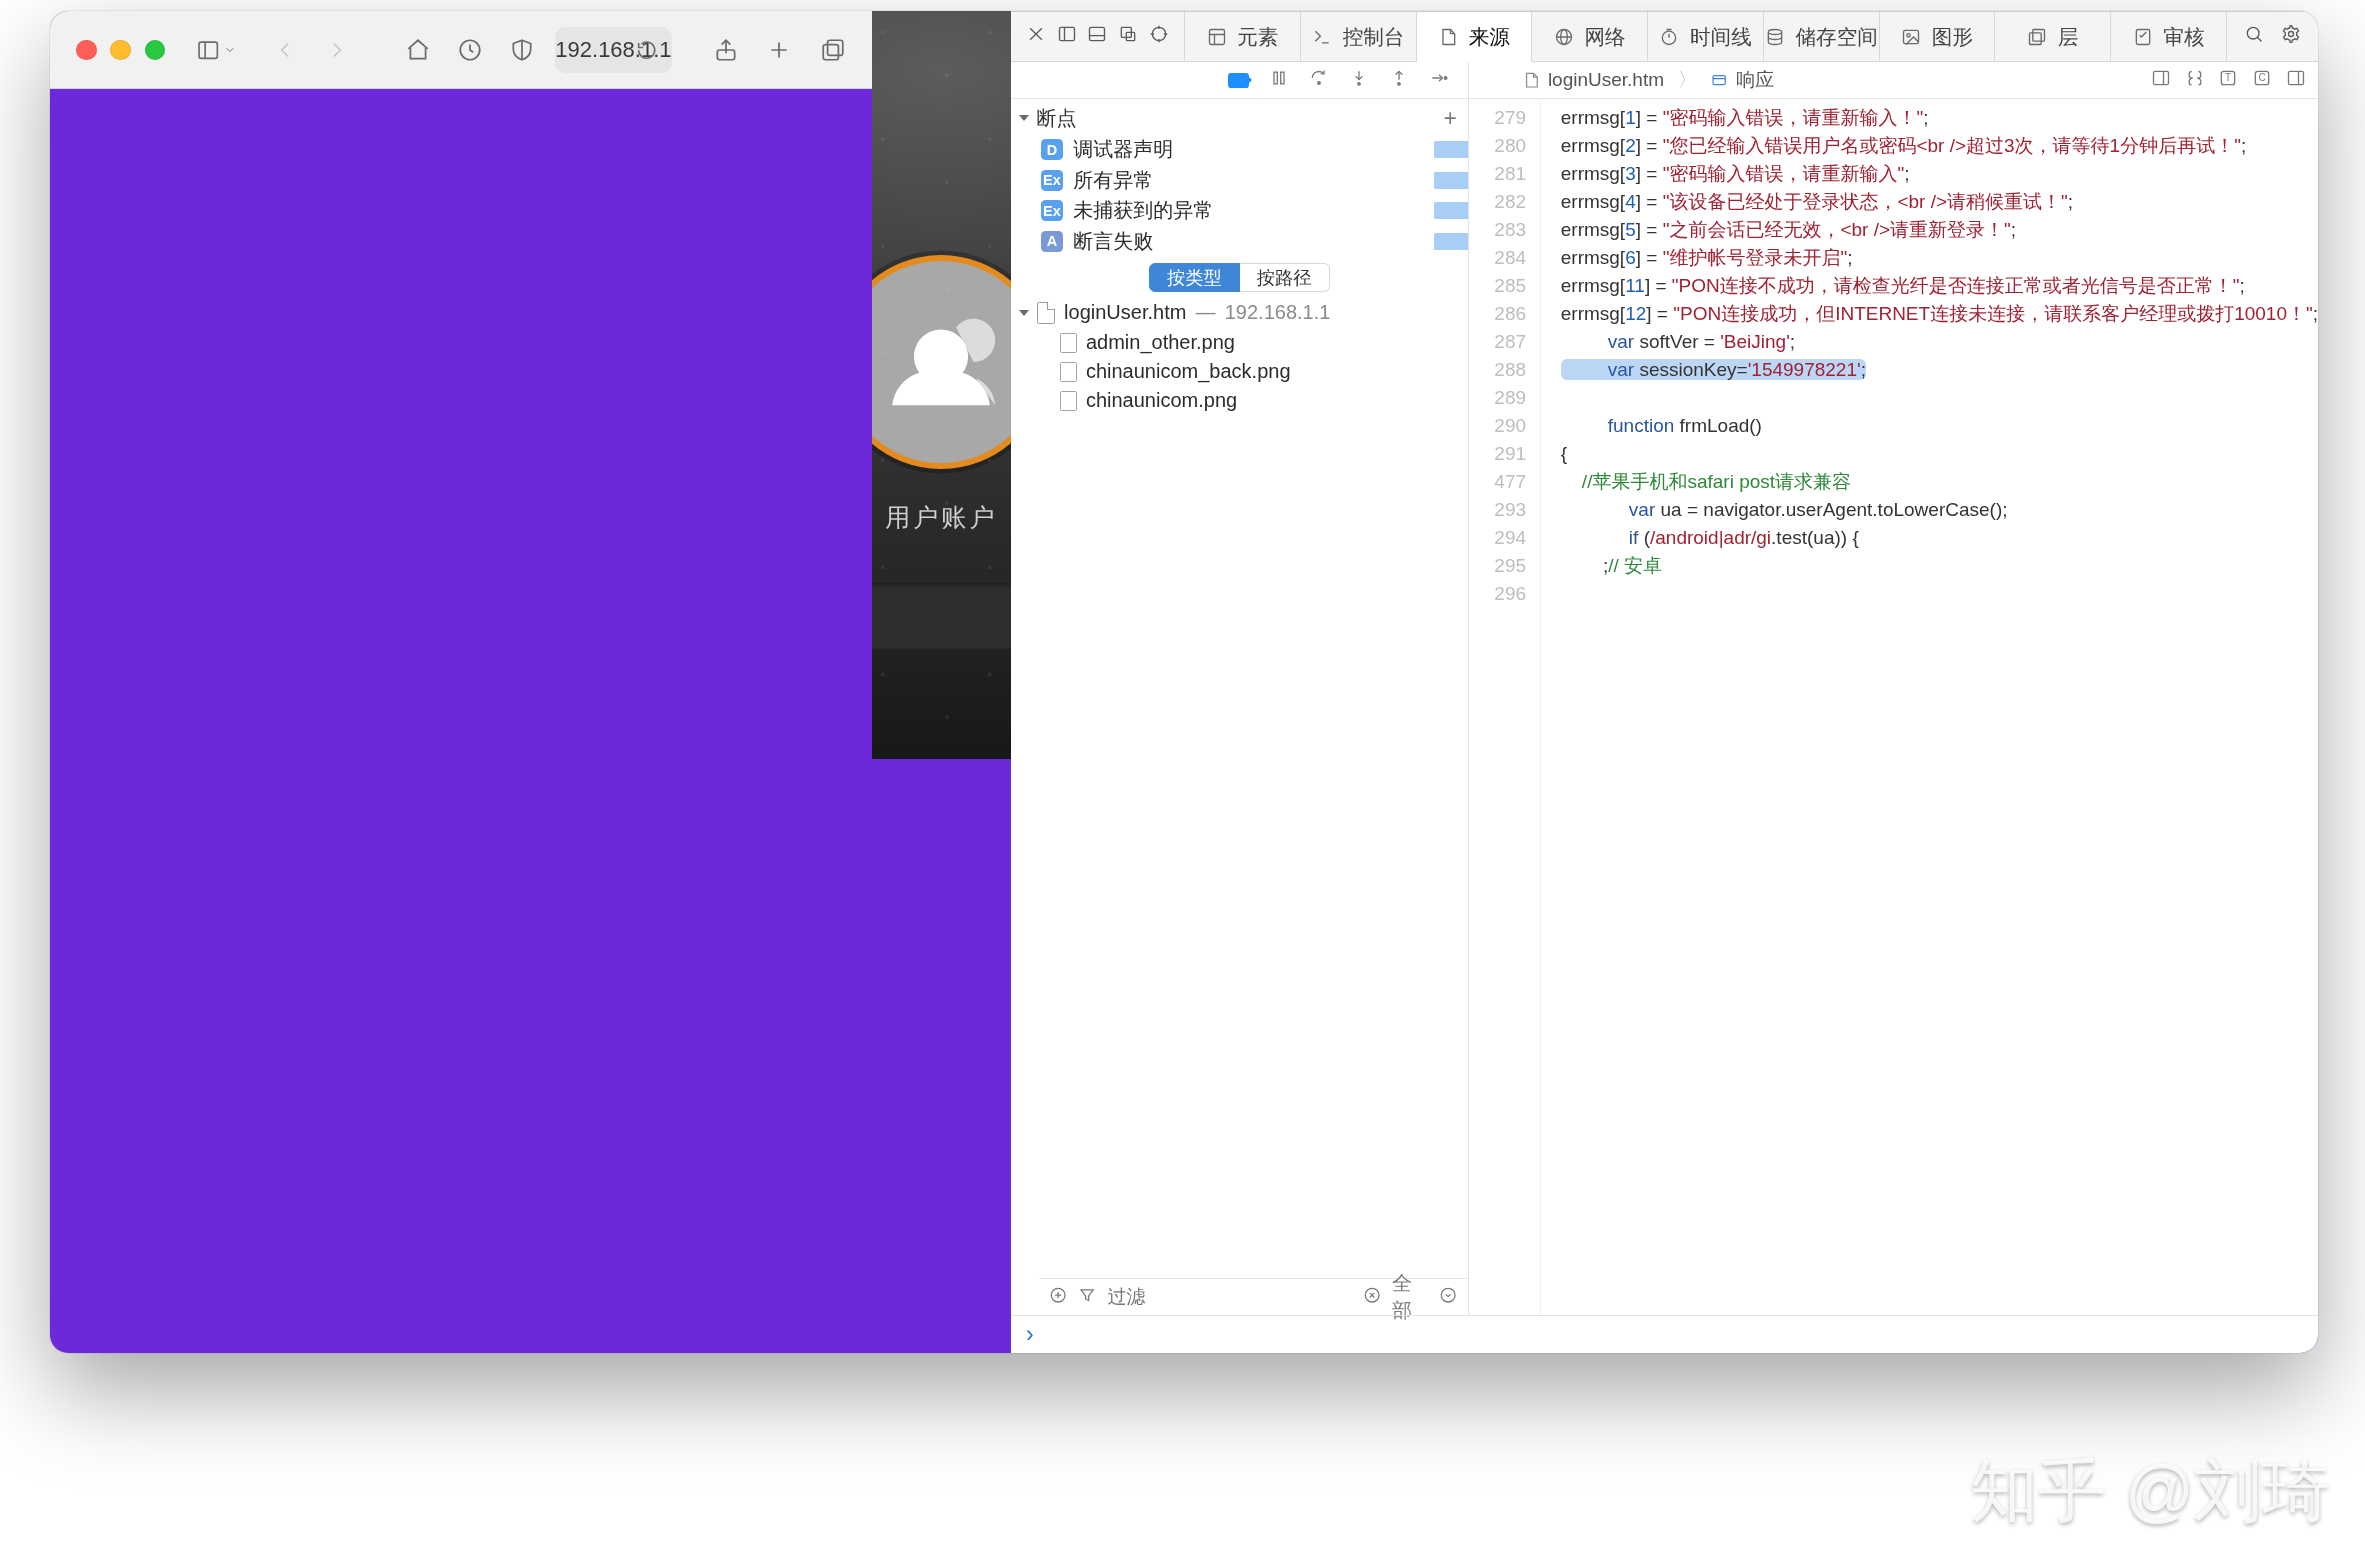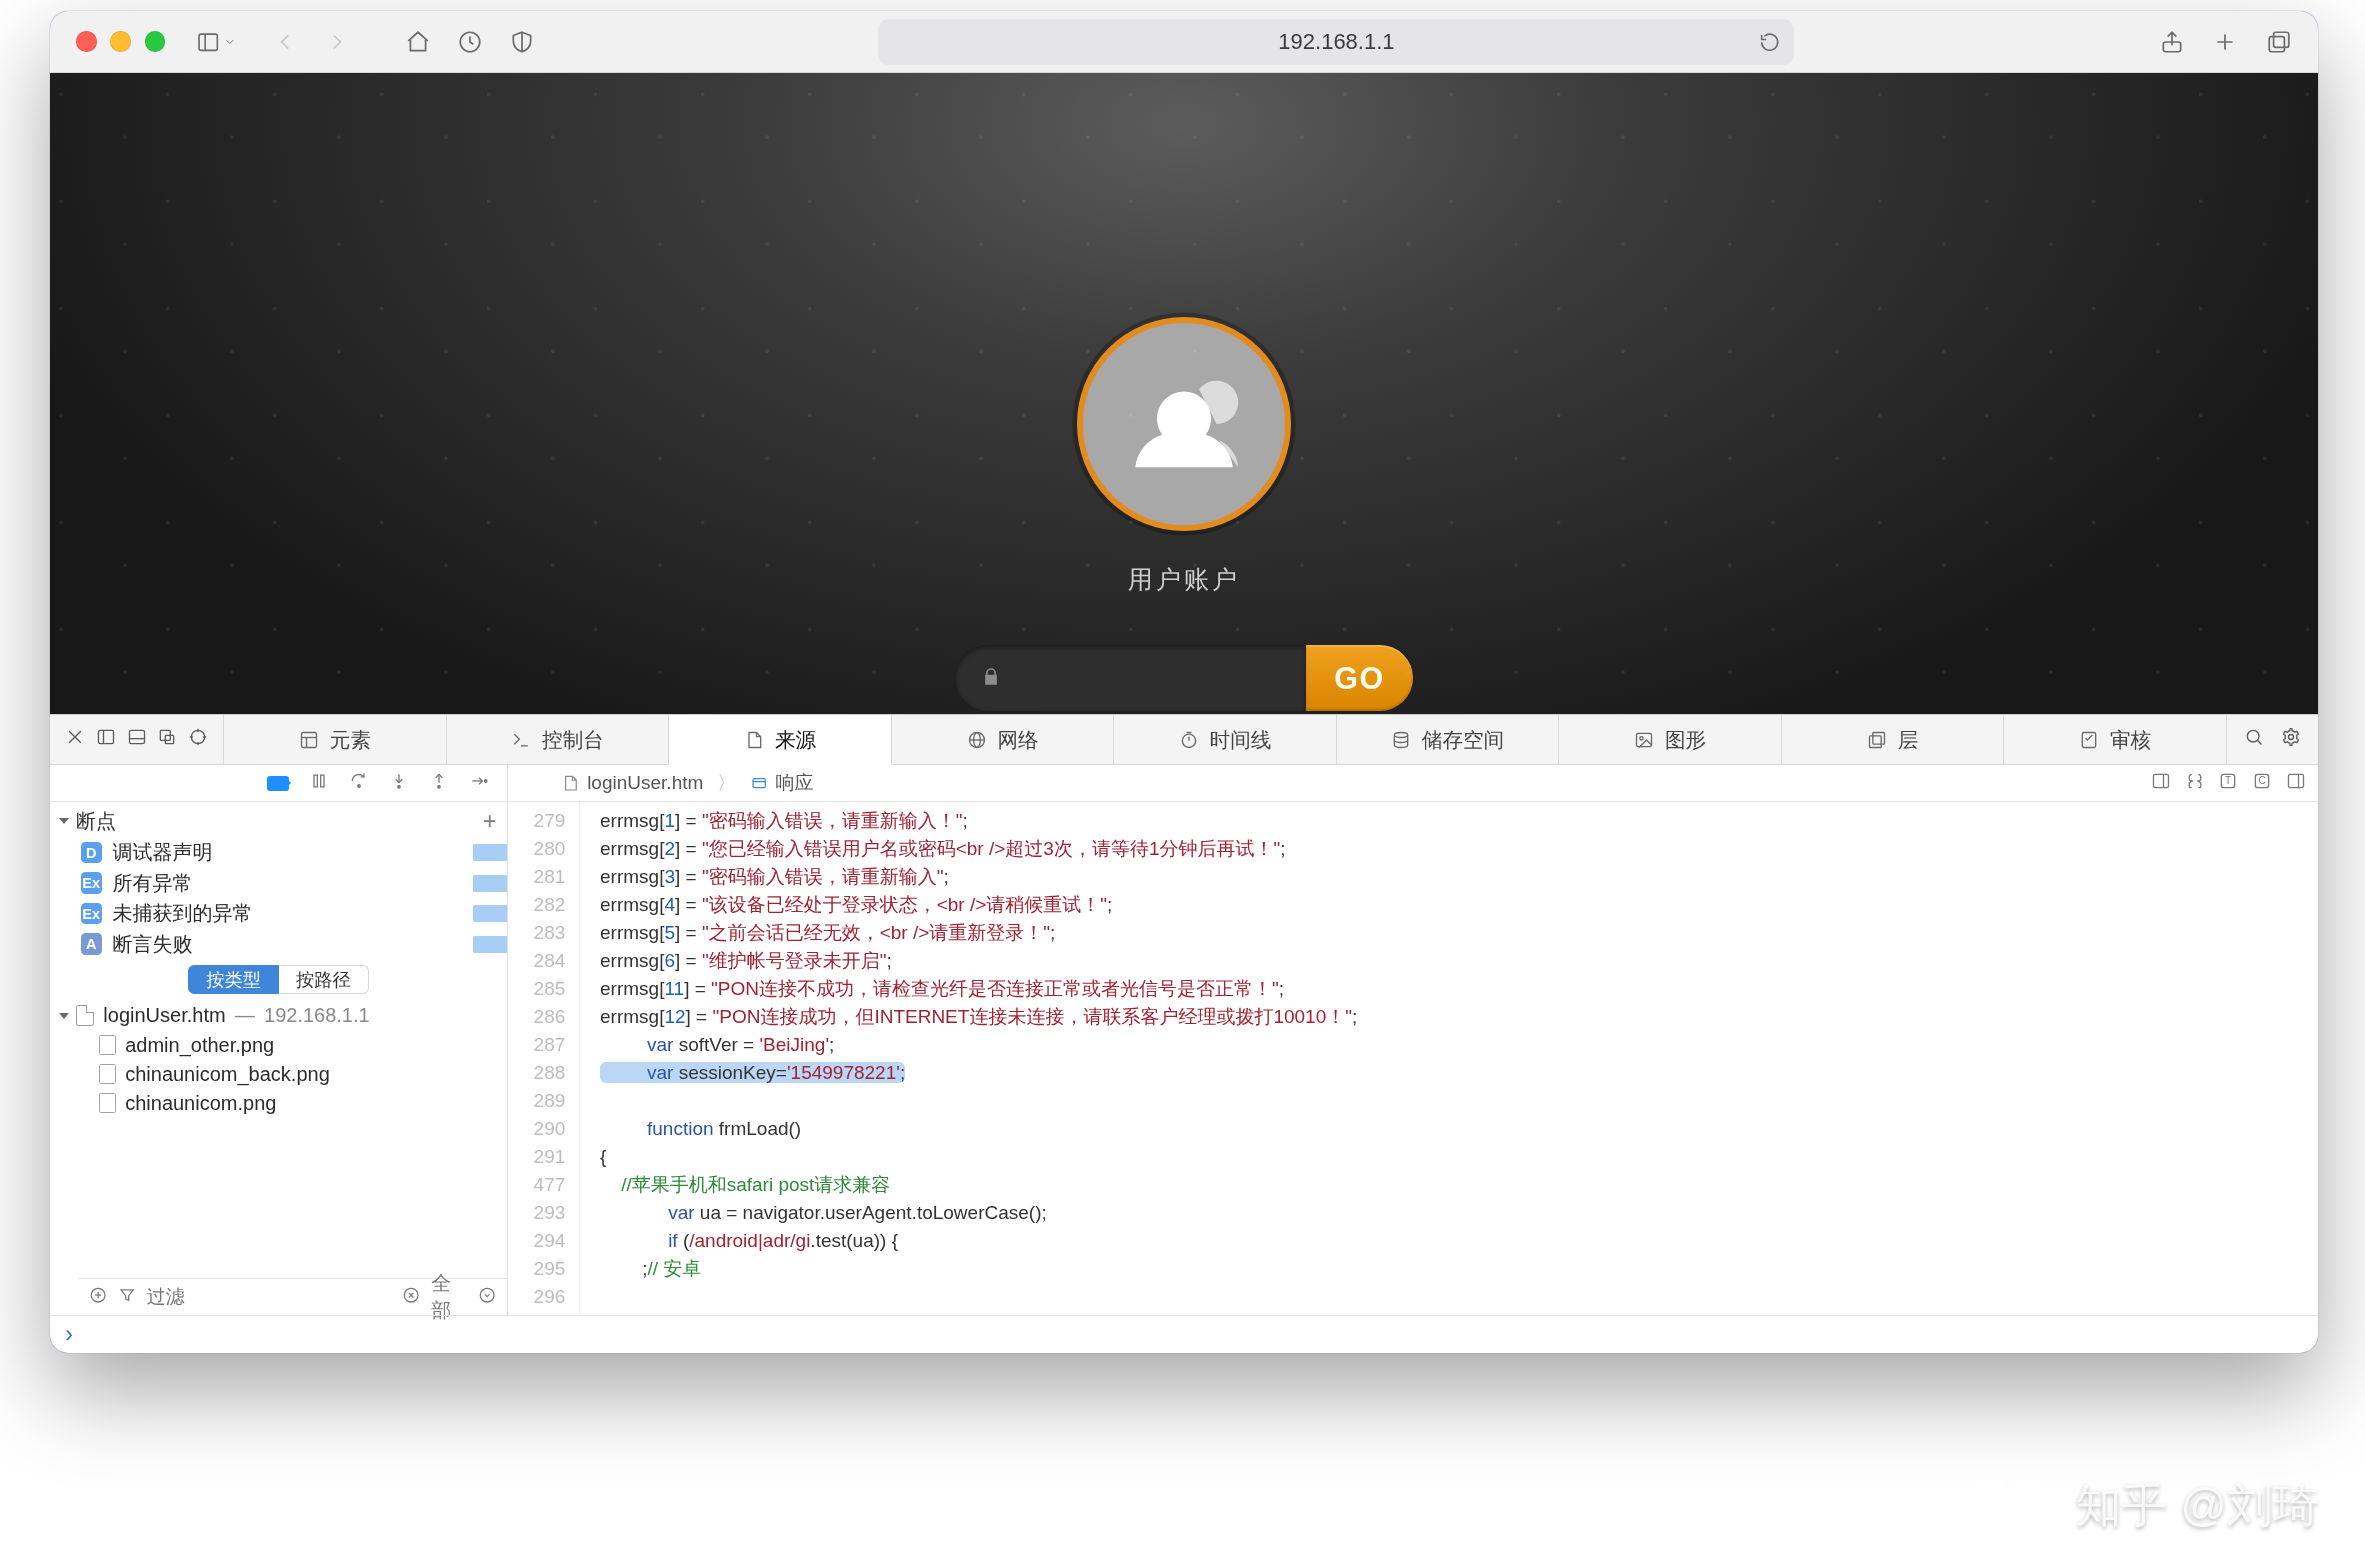--- a/index.html
+++ b/index.html
@@ -2,21 +2,21 @@
 <html style="font-size:12.2px"><head>
 <meta charset="utf-8">
 <style>
 * { margin: 0; padding: 0; box-sizing: border-box; font-family: -apple-system, BlinkMacSystemFont, "SF Pro", "Helvetica Neue", Arial, sans-serif; -webkit-font-smoothing: antialiased; }
 html, body { width: 2366px; height: 1567px; background: #fff; }
 
 .window {
   position: absolute; left: 50px; top: 11.4px; width: 2268px; height: 1342px;
   background: #6d28d9; border-radius: 18.3px;
   box-shadow: 0 38px 92px rgba(0,0,0,.35), 0 0 0 0.8px rgba(0,0,0,.08);
-  overflow: hidden; display: flex; flex-direction: column;
+  overflow: hidden; display: flex; flex-direction: row;
 }
 
 
 .sf-toolbar {
   height: 78px; background: #f1f1f2; border-bottom: 0.8px solid #d6d6d7;
   display: flex; align-items: center; padding: 0 26px; gap: 20px; position: relative;
 }
 .traffic { display: flex; gap: 13.7px; }
 .traffic span { width: 20.6px; height: 20.6px; border-radius: 50%; }
 .tl-close { background:#ff5f57; box-shadow: inset 0 0 0 0.8px rgba(0,0,0,.1);}
@@ -179,22 +179,22 @@
 .c-sel{background:#bcd6f6;border-radius:6px;}
 
 
 .console{
   height:38px; border-top:0.8px solid #e2e2e2; display:flex; align-items:center;
   padding:0 15.3px; color:#2f6fd0; font-size:23px;
 }
 
 
 .wm{
-  position:absolute; right:46px; bottom:30.5px; color:rgba(255,255,255,.85);
-  font-size:46px; font-weight:500; display:flex; align-items:flex-end; gap:23px;
+  position:absolute; right:35px; bottom:30.5px; color:rgba(255,255,255,.85);
+  font-size:68px; font-weight:500; display:flex; align-items:flex-end; gap:23px;
   text-shadow:0 1.5px 4.6px rgba(0,0,0,.3);
 }
 .wm svg{width:92px;height:76px; fill:rgba(255,255,255,.85);}
 </style>
 </head>
 <body>
 
 <div class="window">
 
   <div class="sf-toolbar">

